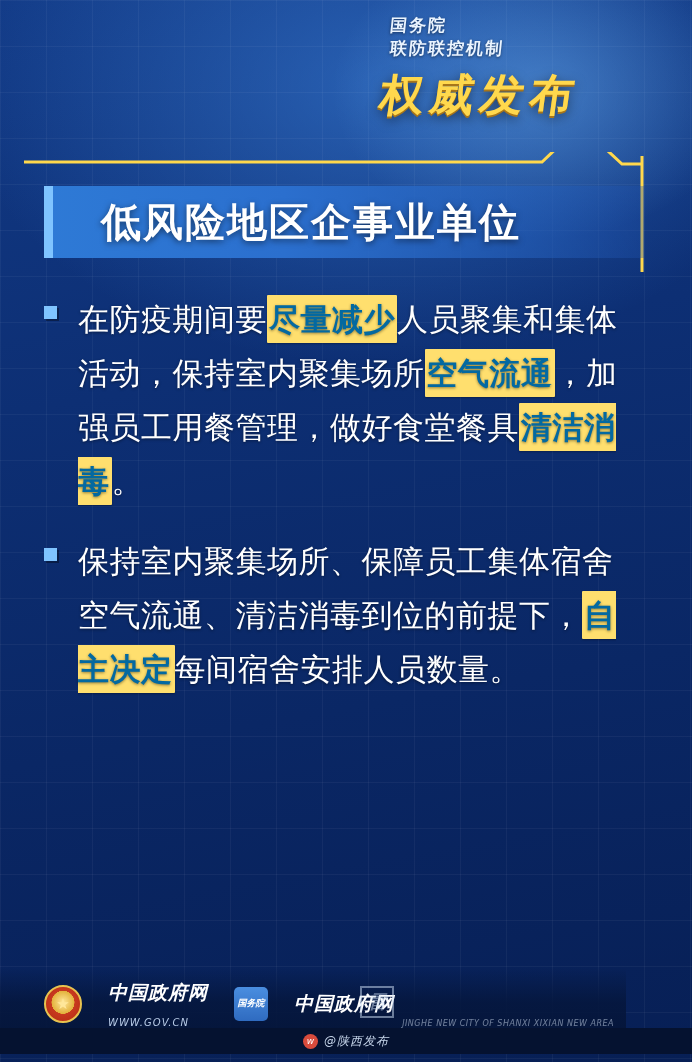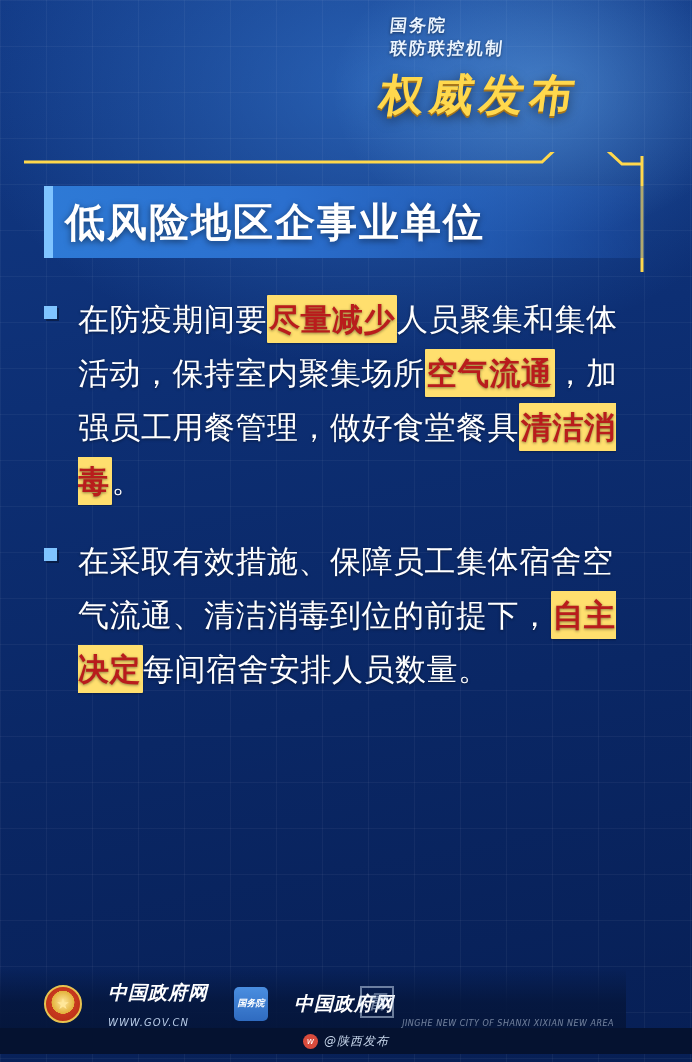--- a/index.html
+++ b/index.html
@@ -77,20 +77,21 @@
   }
   #main-title {
     color: #ffffff;
     font-size: 40px;
     font-weight: bold;
     letter-spacing: 2px;
     padding-left: 12px;
     font-family: Liberation Sans, sans-serif;
     text-shadow: 0 2px 6px rgba(0,0,0,0.5);
     white-space: nowrap;
+    margin-left: 36px;
   }
 
   
   #content {
     position: absolute; left: 44px; top: 292px;
     width: 600px;
   }
   .bullet-row {
     display: flex;
     margin-bottom: 26px;
@@ -109,21 +110,21 @@
   .bullet-text {
     color: #ffffff;
     font-size: 31px;
     line-height: 54px;
     letter-spacing: 0.5px;
     text-shadow: 0 1px 3px rgba(0,0,0,0.45);
     width: 556px;
   }
   .hl {
     background: #ffdf6e;
-    color: #b91c1c;
+    color: #0369a1;
     padding: 6px 2px;
     border-radius: 1px;
     font-weight: bold;
     box-shadow: 0 1px 2px rgba(0,0,0,0.3);
   }
 
   
   #footer {
     position: absolute; left: 0; bottom: 8px; width: 626px; height: 86px;
     background: linear-gradient(180deg, rgba(6,26,70,0.0) 0%, rgba(5,22,60,0.85) 40%, #051538 100%);
@@ -215,21 +216,21 @@
       <div class="bullet-row">
         <div class="bullet-mark">
           <span class="bullet-sq"></span>
         </div>
         <div class="bullet-text"><span>在防疫期间要</span><span class="hl">尽量减少</span><span>人员聚集和集体活动，保持室内聚集场所</span><span class="hl">空气流通</span><span>，加强员工用餐管理，做好食堂餐具</span><span class="hl">清洁消毒</span><span>。</span></div>
       </div>
       <div class="bullet-row">
         <div class="bullet-mark">
           <span class="bullet-sq"></span>
         </div>
-        <div class="bullet-text"><span>在采取有效措施、保障员工集体宿舍空气流通、清洁消毒到位的前提下，</span><span class="hl">自主决定</span><span>每间宿舍安排人员数量。</span></div>
+        <div class="bullet-text"><span>保持室内聚集场所、保障员工集体宿舍空气流通、清洁消毒到位的前提下，</span><span class="hl">自主决定</span><span>每间宿舍安排人员数量。</span></div>
       </div>
     </div>
 
   <div id="footer">
     <div id="footer-inner">
       <div class="emblem"></div>
       <div class="gov-txt">
         <span class="gov-name">中国政府网</span>
         <span class="gov-url">WWW.GOV.CN</span>
       </div>

